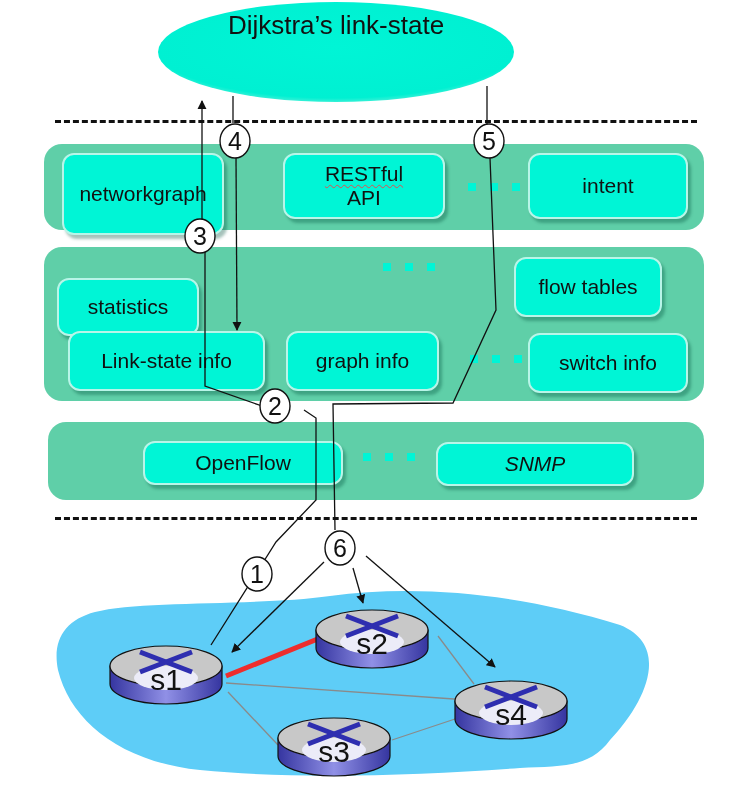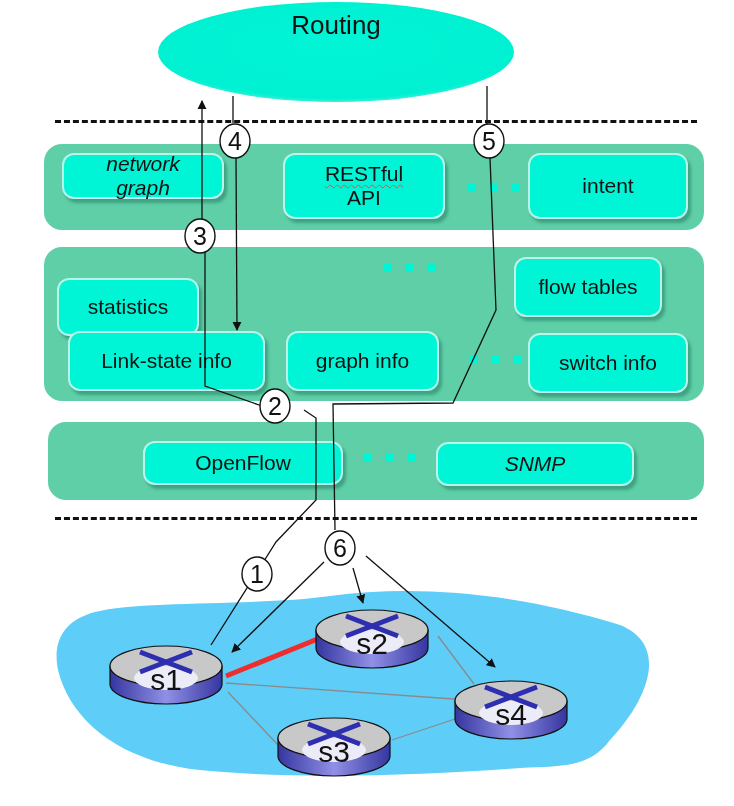--- a/index.html
+++ b/index.html
@@ -41,27 +41,27 @@
       <stop offset="40%" stop-color="#e6e6f4"></stop>
       <stop offset="41%" stop-color="#cfcfcf"></stop>
       <stop offset="100%" stop-color="#bdbdbd"></stop>
     </radialGradient>
   </defs>
 
   <ellipse cx="336" cy="52" rx="178" ry="50" fill="url(#ellGrad)"></ellipse>
 </svg>
 
 <div class="ellipse-label">
-  <div>Routing</div>
+  <div>Dijkstra’s link-state</div>
 </div>
 
 <div class="dash" style="top:120px;"></div>
 
 <div class="layer" style="left:44px; top:144px; width:660px; height:86px;"></div>
-<div class="box" style="left:62px; top:153px; width:162px; height:46px; flex-direction:column;font-style:italic;">
+<div class="box" style="left:62px; top:153px; width:162px; height:82px; flex-direction:row;">
   <div>network</div>
   <div>graph</div>
 </div>
 <div class="box" style="left:283px; top:153px; width:162px; height:66px; flex-direction:column;">
   <div class="squiggle">RESTful</div>
   <div>API</div>
 </div>
 <div class="dots" style="left:468px; top:183px;">
     <span></span>
     <span></span>

